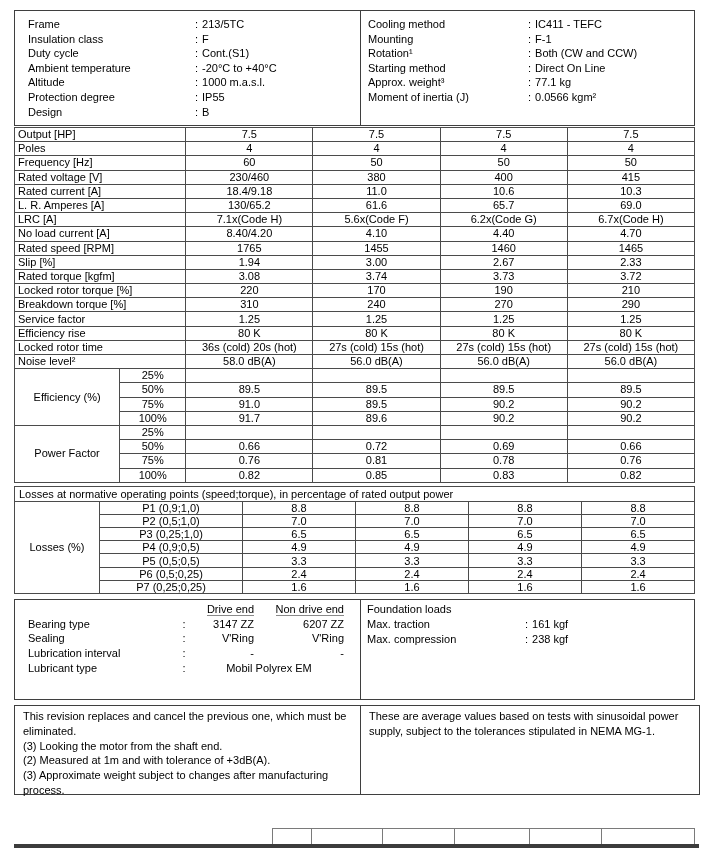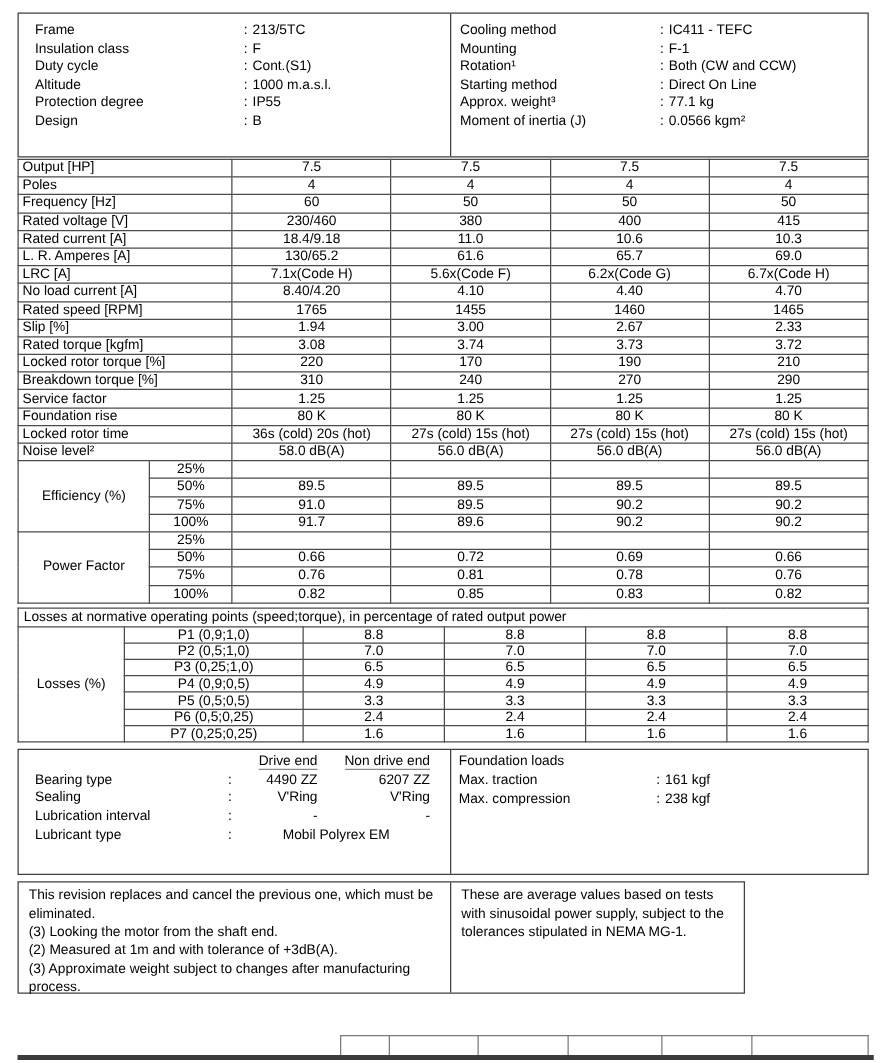--- a/index.html
+++ b/index.html
@@ -41,21 +41,21 @@
   .t-bear .c-sep{width:16px;text-align:center;}
   .t-bear .c-de{width:64px;text-align:right;padding-right:2px;}
   .t-bear .c-nde{width:90px;text-align:right;padding-right:2px;}
   .t-bear .hdr-u{border-bottom:1px solid #8a8a8a;}
   .t-bear .span-center{text-align:center;}
   .frow{line-height:14.7px;white-space:nowrap;}
   .flbl{display:inline-block;width:158px;}
   .ftitle{line-height:15px;}
 
   
-  .nbox{margin:5px 14px 0 14px;width:582px;height:90px;border:1px solid #3f3f3f;display:flex;}
+  .nbox{margin:5px 14px 0 14px;width:686px;height:90px;border:1px solid #3f3f3f;display:flex;}
   .nbox-left{width:346px;border-right:1px solid #3f3f3f;padding:3px 6px 0 8px;}
   .nbox-right{flex:1;padding:3px 8px 0 8px;}
   .nline,.npara{line-height:14.8px;}
 
   
   .ftick{position:absolute;width:1px;height:16px;top:828px;background:#7a7a7a;}
   .fline{position:absolute;left:272px;top:828px;width:423px;height:1px;background:#7a7a7a;}
   .fbar{position:absolute;left:14px;top:844px;width:685px;height:4px;background:#3c3c3c;}
 </style>
 </head>
@@ -71,20 +71,23 @@
         </div>
 
         <div class="irow">
           <span class="ilbl">Insulation class</span><span class="isep">:</span><span class="ival">F</span>
         </div>
 
         <div class="irow">
           <span class="ilbl">Duty cycle</span><span class="isep">:</span><span class="ival">Cont.(S1)</span>
         </div>
 
+        <div class="irow">
+          <span class="ilbl">Ambient temperature</span><span class="isep">:</span><span class="ival">-20°C to +40°C</span>
+        </div>
 
         <div class="irow">
           <span class="ilbl">Altitude</span><span class="isep">:</span><span class="ival">1000 m.a.s.l.</span>
         </div>
 
         <div class="irow">
           <span class="ilbl">Protection degree</span><span class="isep">:</span><span class="ival">IP55</span>
         </div>
 
         <div class="irow">
@@ -236,21 +239,21 @@
 
         <tr>
           <td class="lbl" colspan="2">Service factor</td>
           <td>1.25</td>
           <td>1.25</td>
           <td>1.25</td>
           <td>1.25</td>
         </tr>
 
         <tr>
-          <td class="lbl" colspan="2">Foundation rise</td>
+          <td class="lbl" colspan="2">Efficiency rise</td>
           <td>80 K</td>
           <td>80 K</td>
           <td>80 K</td>
           <td>80 K</td>
         </tr>
 
         <tr>
           <td class="lbl" colspan="2">Locked rotor time</td>
           <td>36s (cold) 20s (hot)</td>
           <td>27s (cold) 15s (hot)</td>
@@ -402,21 +405,21 @@
         <tbody>
             <tr>
           <td class="c-lbl"></td>
           <td class="c-sep"></td>
           <td class="c-de"><span class="hdr-u">Drive end</span></td>
           <td class="c-nde"><span class="hdr-u">Non drive end</span></td>
         </tr>
         <tr>
           <td class="c-lbl">Bearing type</td>
           <td class="c-sep">:</td>
-          <td class="c-de">4490 ZZ</td>
+          <td class="c-de">3147 ZZ</td>
           <td class="c-nde">6207 ZZ</td>
         </tr>
         <tr>
           <td class="c-lbl">Sealing</td>
           <td class="c-sep">:</td>
           <td class="c-de">V'Ring</td>
           <td class="c-nde">V'Ring</td>
         </tr>
         <tr>
           <td class="c-lbl">Lubrication interval</td>

